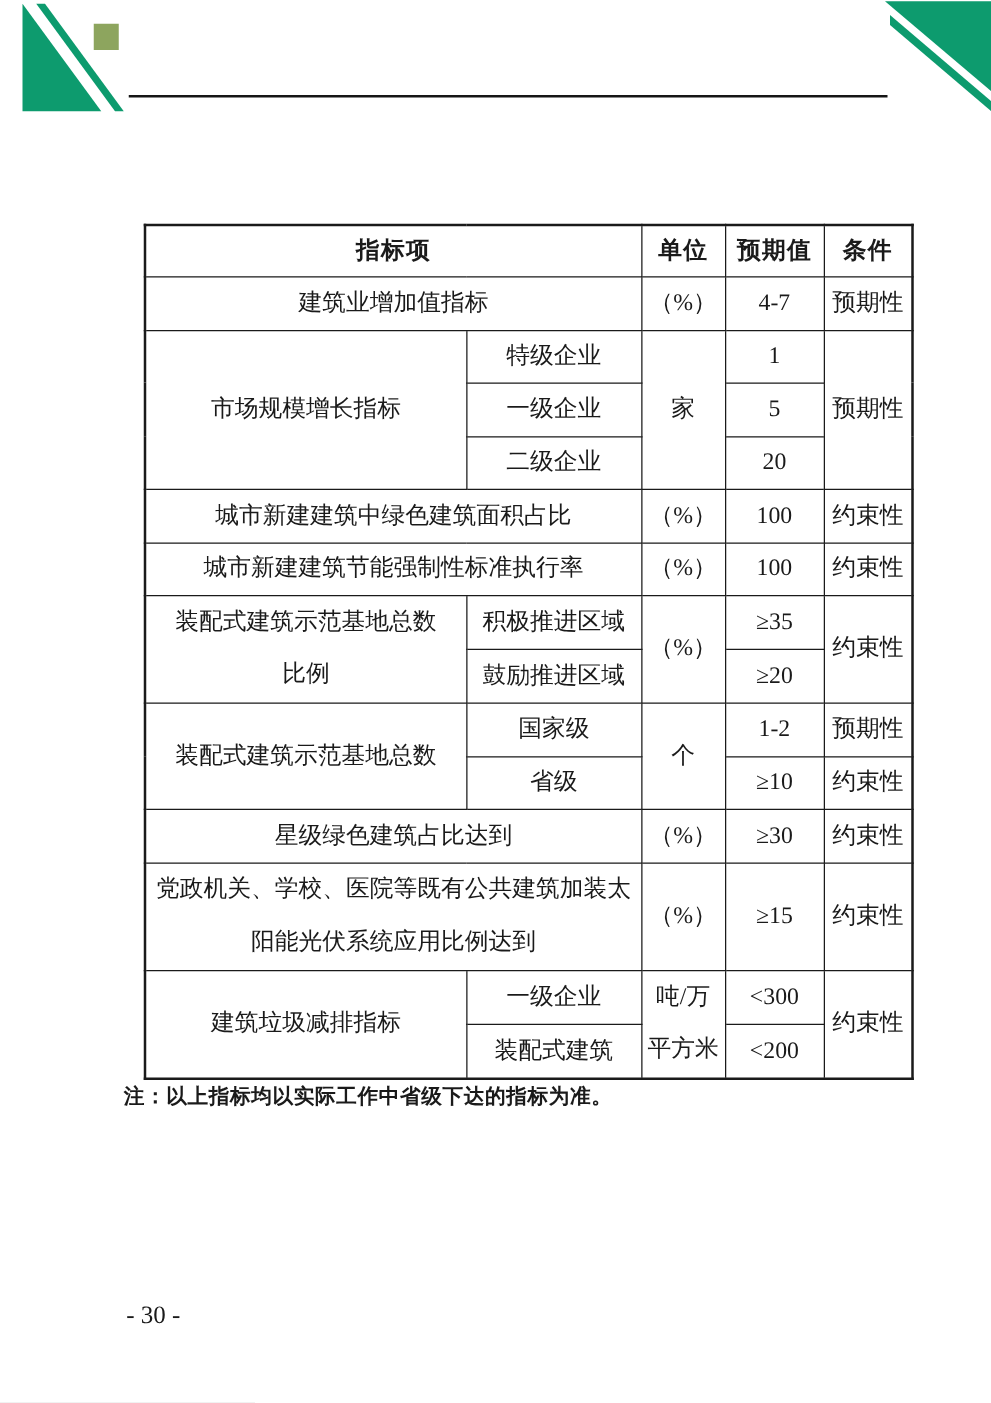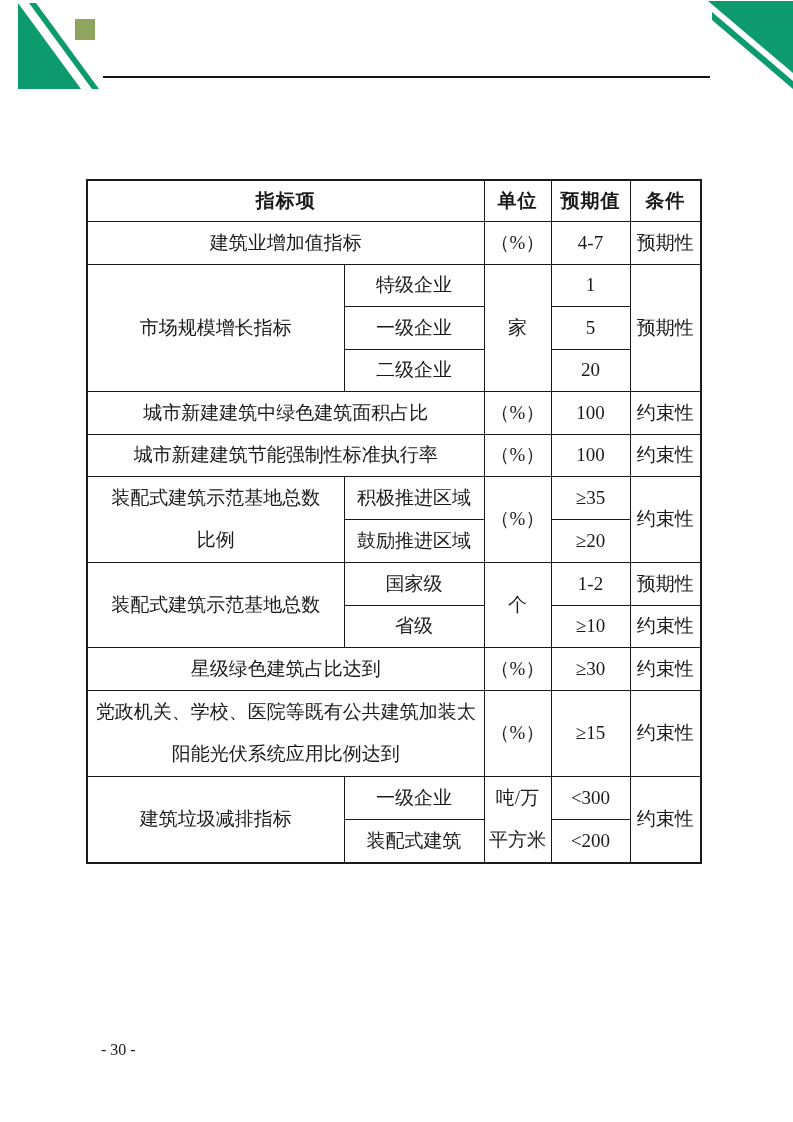--- a/index.html
+++ b/index.html
@@ -14,38 +14,38 @@
   .hdr-title {
     position:absolute; top:49px; right:86px;
     font-size:19px; letter-spacing:2px; white-space:nowrap;
   }
   .hdr-rule { position:absolute; left:103px; top:76px; width:607px; height:2px; background:#151515; }
   .doc-title {
     position:absolute; left:99px; top:145px; width:614px;
     text-align:center; font-size:18px; font-weight:bold; letter-spacing:0.5px;
   }
   table.grid {
-    position:absolute; left:86px; top:179px; width:614px;
+    position:absolute; left:115px; top:179px; width:614px;
     border-collapse:collapse; table-layout:fixed;
     border:2.2px solid #1a1a1a;
   }
   table.grid td {
     border:1.6px solid #1a1a1a;
     text-align:center; vertical-align:middle;
     font-size:19px; padding:0 3px; line-height:1.35;
     overflow:hidden;
   }
   table.grid td.hcell { font-weight:bold; letter-spacing:1px; }
   table.grid td.tall { line-height:42.5px; }
   .note {
     position:absolute; left:99px; top:866px;
     font-family:"Liberation Sans","DejaVu Sans",sans-serif;
     font-weight:bold; font-size:16.5px; letter-spacing:0.5px;
   }
-  .pageno { position:absolute; left:101px; top:1041px; font-size:16px;font-family:Liberation Serif, serif; }
+  .pageno { position:absolute; left:101px; top:1041px; font-size:20px;font-family:Liberation Serif, serif; }
 </style>
 </head>
 <body>
 
 <div class="page">
 
   <svg class="corner-svg" style="left:0;top:0" width="110" height="95" viewBox="0 0 110 95">
     <polygon points="18,3 18,89 81,89" fill="#0d9b6e"></polygon>
     <polygon points="29,3 36,3 99,89 92,89" fill="#0d9b6e"></polygon>
   </svg>
@@ -158,16 +158,17 @@
           <td class="">&lt;300</td>
           <td rowspan="2" class="">约束性</td>
         </tr>
         <tr style="height: 42px;">
           <td class="">装配式建筑</td>
           <td class="">&lt;200</td>
         </tr>
       </tbody>
   </table>
 
+  <div class="note">注：以上指标均以实际工作中省级下达的指标为准。</div>
 
   <div class="pageno">- 30 -</div>
 
 </div>
 
 </body></html>

